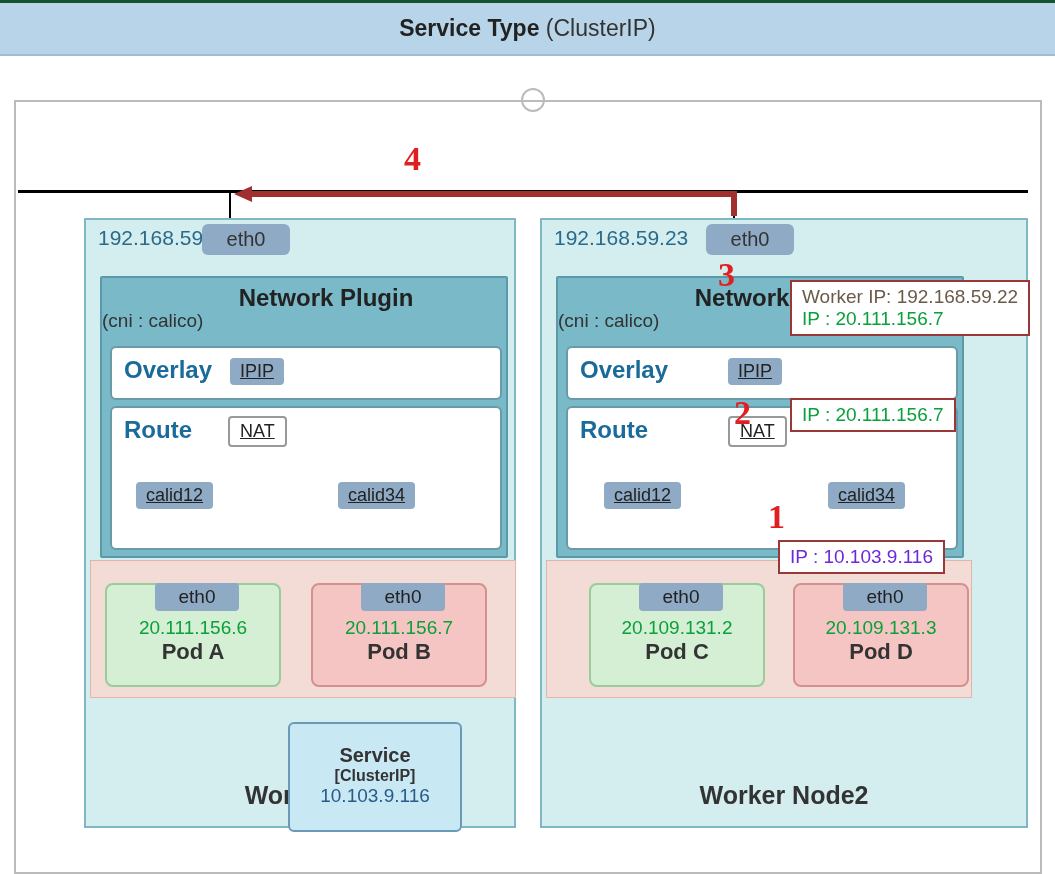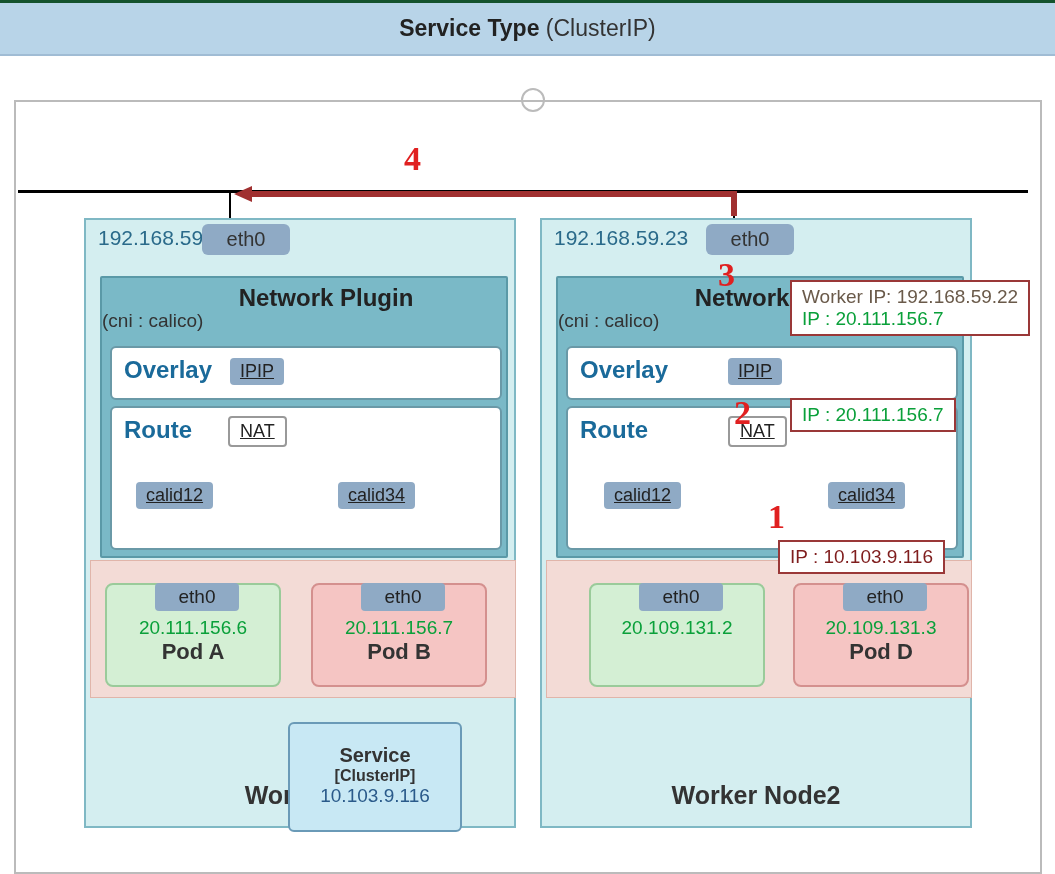--- a/index.html
+++ b/index.html
@@ -46,21 +46,21 @@
     height: 3px;
     background: #000;
   }
   .node-box {
     position: absolute;
     background: #d4eef0;
     border: 2px solid #7fb8c4;
     box-sizing: border-box;
   }
   .node1 { left: 84px; top: 218px; width: 432px; height: 610px; }
-  .node2 { left: 540px; top: 218px; width: 432px; height: 610px; }
+  .node2 { left: 540px; top: 218px; width: 488px; height: 610px; }
   .node-ip {
     position: absolute;
     left: 12px;
     top: 6px;
     font-size: 21px;
     color: #2a6a8a;
   }
   .pill {
     position: absolute;
     background: #8faac5;
@@ -177,21 +177,21 @@
   .svc-line3 { font-size: 19px; color: #2a5a8a; }
   .callout {
     position: absolute;
     background: #fff;
     border: 2px solid #9a3838;
     padding: 4px 10px;
     font-size: 19px;
   }
   .callout .outer { color: #6a5a4a; }
   .callout .green { color: #0aa03a; }
-  .callout .blue { color: #7f1d1d; }
+  .callout .blue { color: #6d28d9; }
   .red-num {
     position: absolute;
     font-family: 'Segoe Script', cursive;
     font-size: 34px;
     font-weight: bold;
     color: #e02020;
   }
   .arrow-line {
     stroke: #a03030;
     stroke-width: 6;
@@ -308,20 +308,21 @@
       <div class="small-tag" style="left:160px;top:8px;background:#fff;border:2px solid #999">NAT</div>
       <div class="small-tag" style="left:36px;top:74px">calid12</div>
       <div class="small-tag" style="left:260px;top:74px">calid34</div>
     </div>
   </div>
 
   <div class="pod-strip">
     <div class="pod-box pod-green" style="left:42px;top:22px">
       <div class="eth0-tag">eth0</div>
       <div class="pod-ip">20.109.131.2</div>
+      <div class="pod-name">Pod C</div>
     </div>
     <div class="pod-box pod-red" style="left:246px;top:22px">
       <div class="eth0-tag">eth0</div>
       <div class="pod-ip">20.109.131.3</div>
       <div class="pod-name">Pod D</div>
     </div>
   </div>
 
   <div class="node-title">Worker Node2</div>
 </div>

